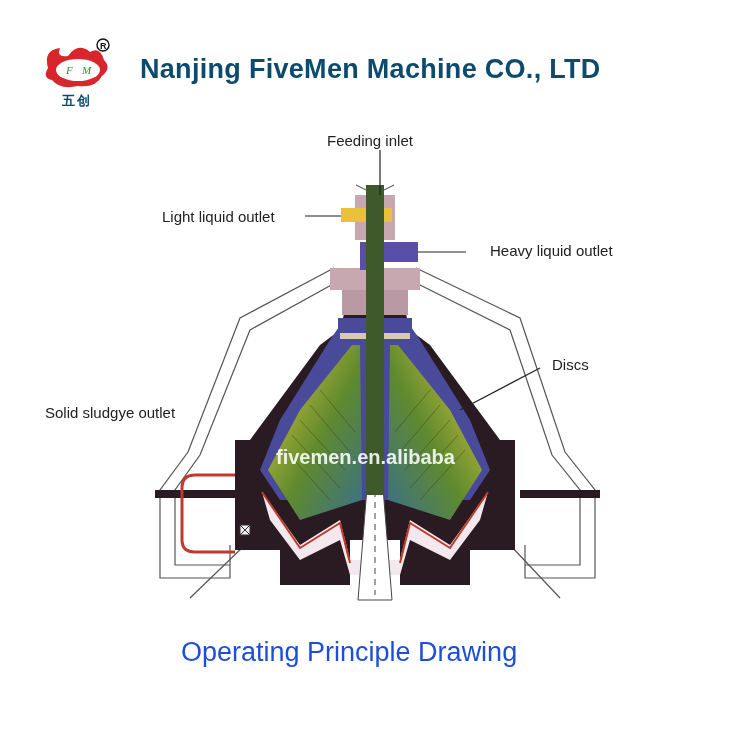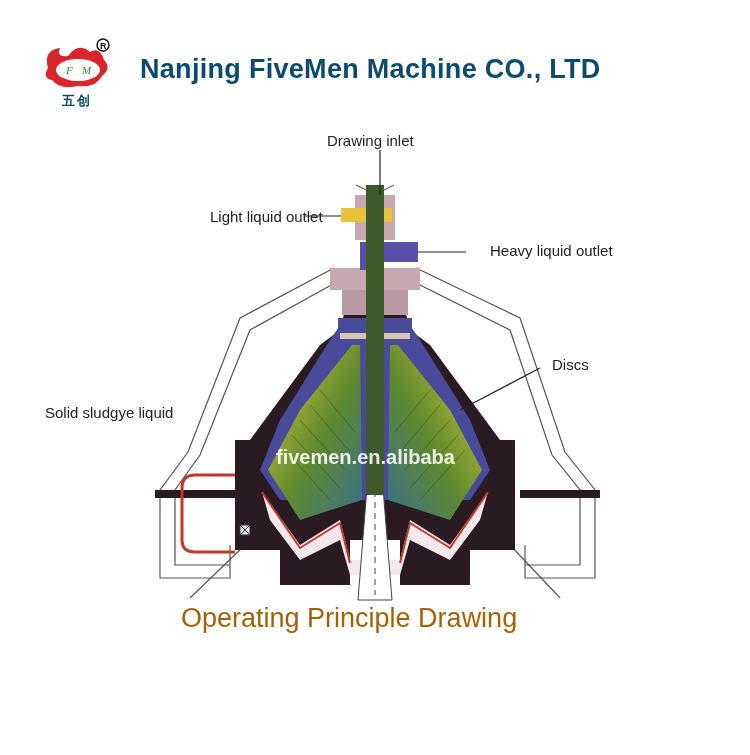--- a/index.html
+++ b/index.html
@@ -1,21 +1,21 @@
 <!DOCTYPE html>
 <html><head>
 <meta charset="utf-8">
 <style>
   html,body{margin:0;padding:0;background:#ffffff;}
   body{width:750px;height:755px;position:relative;overflow:hidden;font-family:"Liberation Sans",sans-serif;}
   .logo{position:absolute;left:38px;top:38px;width:80px;height:80px;}
   .logo-cn{position:absolute;left:50px;top:92px;font-size:13px;font-weight:bold;color:#0c4a6e;letter-spacing:2px;font-family:"DejaVu Sans",sans-serif;margin-left:12px;}
   .company{position:absolute;left:140px;top:54px;font-size:27px;font-weight:bold;color:#0c4a6e;letter-spacing:0.3px;}
   .label{position:absolute;font-size:15px;color:#222;white-space:nowrap;}
-  .caption{position:absolute;left:181px;top:603px;font-size:27px;color:#a16207;}
+  .caption{position:absolute;left:181px;top:637px;font-size:27px;color:#1d4ed8;}
   .watermark{position:absolute;left:276px;top:446px;font-size:20px;font-weight:bold;color:rgba(255,255,255,0.88);white-space:nowrap;}
   svg.diagram{position:absolute;left:0;top:0;}
 </style>
 </head>
 <body>
 
 <div class="logo">
   <svg width="80" height="60" viewBox="0 0 80 60">
     <path d="M10 30 Q5 12 22 10 Q18 20 30 18 Q40 4 52 14 Q62 8 66 22 Q74 30 64 38 Q58 50 40 48 Q22 52 14 42 Q4 40 10 30Z" fill="#d8262c"></path>
     <ellipse cx="40" cy="32" rx="22" ry="11" fill="#ffffff"></ellipse>
@@ -103,21 +103,21 @@
   <rect x="384" y="242" width="34" height="20" fill="#5a4fa8"></rect>
 
   <g stroke="#222" stroke-width="1.2" fill="none">
     <line x1="380" y1="150" x2="380" y2="195"></line>
     <line x1="305" y1="216" x2="341" y2="216"></line>
     <line x1="418" y1="252" x2="466" y2="252"></line>
     <line x1="540" y1="368" x2="460" y2="410"></line>
   </g>
 </svg>
 
-<div class="label" style="left:327px;top:132px;">Drawing inlet</div>
-<div class="label" style="left:162px;top:208px;margin-left:48px;">Light liquid  outlet</div>
+<div class="label" style="left:327px;top:132px;">Feeding inlet</div>
+<div class="label" style="left:162px;top:208px;">Light liquid  outlet</div>
 <div class="label" style="left:490px;top:242px;">Heavy liquid outlet</div>
 <div class="label" style="left:552px;top:356px;text-align:center;">Discs</div>
-<div class="label" style="left:45px;top:404px;">Solid sludgye liquid</div>
+<div class="label" style="left:45px;top:404px;">Solid sludgye outlet</div>
 
 <div class="watermark">fivemen.en.alibaba</div>
 
 <div class="caption">Operating Principle Drawing</div>
 
 </body></html>

